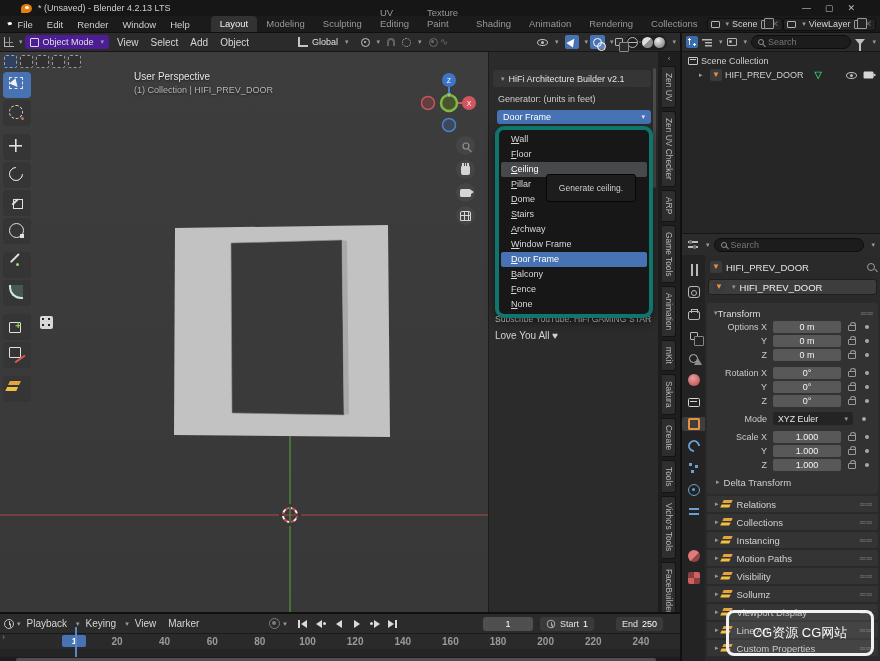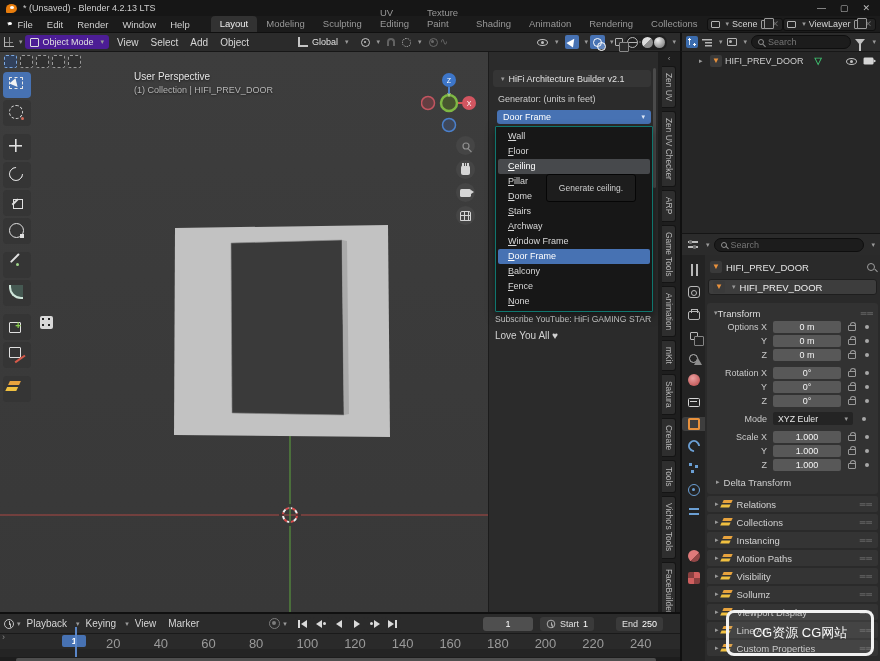--- a/index.html
+++ b/index.html
@@ -5,21 +5,21 @@
   * { margin:0; padding:0; box-sizing:border-box; }
   html,body { width:880px; height:661px; overflow:hidden; }
   body { position:relative; background:#101010; font-family:"Liberation Sans",sans-serif; color:#c8c8c8; font-size:10px; -webkit-font-smoothing:antialiased; }
   .abs { position:absolute; }
   .grow { flex:1; }
   .dim { opacity:.45; }
   .caret { font-size:7px; color:#9a9a9a; margin-left:3px; }
   .txt-shadow { text-shadow:0 1px 2px rgba(0,0,0,.6); }
 
   
-  #titlebar { left:0; top:0; width:880px; height:16px; background:#161616; display:flex; align-items:center; padding:0 6px; gap:6px; }
+  #titlebar { left:0; top:0; width:880px; height:16px; background:#161616; display:flex; align-items:center; padding:0 21px; gap:6px; }
   #titlebar .title { color:#cfcfcf; font-size:9px; }
   #titlebar .winbtns { margin-left:auto; display:flex; gap:14px; color:#bdbdbd; font-size:9px; padding-right:4px; }
   .blogo { width:11px; height:9px; background:#e87d0d; border-radius:50% 50% 50% 10%; position:relative; }
   .blogo::after { content:""; position:absolute; left:4px; top:2px; width:4px; height:3px; background:#fff; border-radius:50%; }
 
   
   #topbar { left:0; top:16px; width:880px; height:17px; background:#1b1b1b; display:flex; align-items:center; padding:0 4px; border-bottom:1px solid #101010; }
   #topbar .menu { padding:0 7px; color:#d0d0d0; font-size:9.5px; }
   #topbar .tabs { display:flex; margin-left:14px; height:100%; align-items:flex-end; }
   #topbar .tab { padding:2px 9px 3px; color:#999; font-size:9.5px; border-radius:4px 4px 0 0; }
@@ -131,21 +131,21 @@
   .cam-icon { width:11px; height:8px; background:#d5d5d5; border-radius:1.5px; position:relative; }
   .cam-icon::before { content:""; position:absolute; right:-3px; top:1.5px; border-top:2.5px solid transparent; border-bottom:2.5px solid transparent; border-left:3.5px solid #d5d5d5; }
   .grid-icon { width:11px; height:10px; border:1.2px solid #d5d5d5;
     background:linear-gradient(#d5d5d5,#d5d5d5) 0 3.5px/11px 1px no-repeat,linear-gradient(#d5d5d5,#d5d5d5) 3px 0/1px 10px no-repeat,linear-gradient(#d5d5d5,#d5d5d5) 6.5px 0/1px 10px no-repeat; border-radius:2px 2px 0 0; }
 
   
   #npanel { left:488px; top:0; width:170px; height:560px; background:#2b2b2b; border-left:1px solid #1c1c1c; }
   #npanel .ptitle { left:4px; top:18px; width:158px; height:17px; background:#353535; border-radius:3px; display:flex; align-items:center; gap:4px; padding:0 5px; color:#e2e2e2; font-size:9px; }
   #npanel .gen-label { left:9px; top:42px; color:#cccccc; font-size:9px; }
   #npanel .nselect { left:8px; top:58px; width:154px; height:14px; background:#4772b3; border-radius:3px; display:flex; align-items:center; padding:0 6px; color:#fff; font-size:9px; }
-  #dd-menu { left:6px; top:74px; width:158px; background:#171717; border:1px solid #0f766e; border-radius:1px; box-shadow:0 4px 10px rgba(0,0,0,.5); padding:2px 0; z-index:5; }
+  #dd-menu { left:6px; top:74px; width:158px; background:#171717; border:4px solid #0f766e; border-radius:9px; box-shadow:0 4px 10px rgba(0,0,0,.5); padding:2px 0; z-index:5; }
   .dd-item { display:block; height:15px; line-height:15px; padding-left:10px; color:#d7d7d7; font-size:9px; border-radius:2px; margin:0 2px; }
   .dd-item::first-letter { text-decoration:underline; }
   .dd-item.hover { background:#47494c; color:#fff; }
   .dd-item.selected { background:#4772b3; color:#fff; }
   #tooltip { left:57px; top:122px; width:90px; height:28px; background:#1d1d1d; border:1px solid #060606; border-radius:3px; display:flex; align-items:center; justify-content:center; color:#cfcfcf; font-size:8.5px; z-index:6; }
   .np-sub { left:6px; top:262px; color:#d2d2d2; font-size:8.6px; }
   .np-love { left:6px; top:278px; color:#d2d2d2; font-size:10px; }
   .np-scroll { left:164px; top:16px; width:3px; height:120px; background:#4a4a4a; border-radius:2px; }
 
   
@@ -230,21 +230,21 @@
   .tbtn { width:16px; height:14px; background:#2b2b2b; border-radius:2px; display:flex; align-items:center; justify-content:center; gap:1px; }
   .tri-r { width:0; height:0; border-top:4px solid transparent; border-bottom:4px solid transparent; border-left:6px solid #dadada; }
   .tri-l { width:0; height:0; border-top:4px solid transparent; border-bottom:4px solid transparent; border-right:6px solid #dadada; }
   .bar-v { width:2px; height:8px; background:#dadada; }
   .dot-k { width:3px; height:3px; background:#dadada; border-radius:50%; }
   .framefield { position:absolute; left:483px; top:3px; width:50px; height:14px; background:#4f4f4f; border-radius:3px; color:#fff; font-size:9px; text-align:center; line-height:14px; }
   .se-pill { position:absolute; top:3px; height:14px; background:#3a3a3a; border-radius:3px; display:flex; align-items:center; gap:4px; padding:0 6px; color:#e2e2e2; font-size:9px; }
   #tl-ruler { position:absolute; left:0; top:20px; width:680px; height:15px; background:#2a2a2a; }
   .frame-badge { position:absolute; left:62px; top:1px; width:24px; height:12px; background:#4772b3; border-radius:2px; color:#fff; font-size:8.5px; font-weight:bold; text-align:center; line-height:12px; }
   #ticks { position:absolute; left:106px; top:2px; width:546px; display:flex; justify-content:space-between; }
-  #ticks span { width:22px; text-align:left; color:#9a9a9a; font-size:13px; }
+  #ticks span { width:22px; text-align:center; color:#9a9a9a; font-size:10px;font-weight:bold; }
   #tl-content { position:absolute; left:0; top:35px; width:680px; height:8px; background:#242424; }
   #tl-scroll { position:absolute; left:0; top:43px; width:680px; height:6px; background:#1d1d1d; }
   #tl-scroll .handle { position:absolute; left:16px; top:1px; width:640px; height:4px; background:#4e4e4e; border-radius:2px; }
   .playhead { position:absolute; left:75px; top:13px; width:2px; height:30px; background:#5a86c8; }
   .tl-collapse { position:absolute; left:2px; top:18px; color:#8a8a8a; font-size:9px; }
 
   
   #watermark { left:726px; top:610px; width:148px; height:46px; border:3px solid #f2f2f2; border-radius:8px; background:rgba(160,160,160,.15); display:flex; flex-direction:column; align-items:center; justify-content:center; z-index:9; }
   #watermark .l1 { color:#fafafa; font-size:26px; line-height:26px; letter-spacing:1px; }
   #watermark .l2 { color:#fafafa; font-size:13px; line-height:14px; }
@@ -509,20 +509,24 @@
         <span class="vtab">Sakura</span>
         <span class="vtab">Create</span>
         <span class="vtab">Tools</span>
         <span class="vtab">Vicho's Tools</span>
         <span class="vtab">FaceBuilder</span>
       </span>
   </div>
 </div>
 
 <div id="outliner" class="abs">
+  <div class="ol-row">
+    <span class="col-icon"></span>
+    <span>Scene Collection</span>
+  </div>
   <div class="ol-row">
     <span style="width:8px"></span>
     <span class="exp">▸</span>
     <span class="obj-chip">
         <span class="objmesh-icon">▼</span>
       </span>
     <span>HIFI_PREV_DOOR</span>
     <span class="geonode-icon" style="margin-left:8px">▽</span>
     <span class="right">
       <span class="ic eye-ic"></span>

